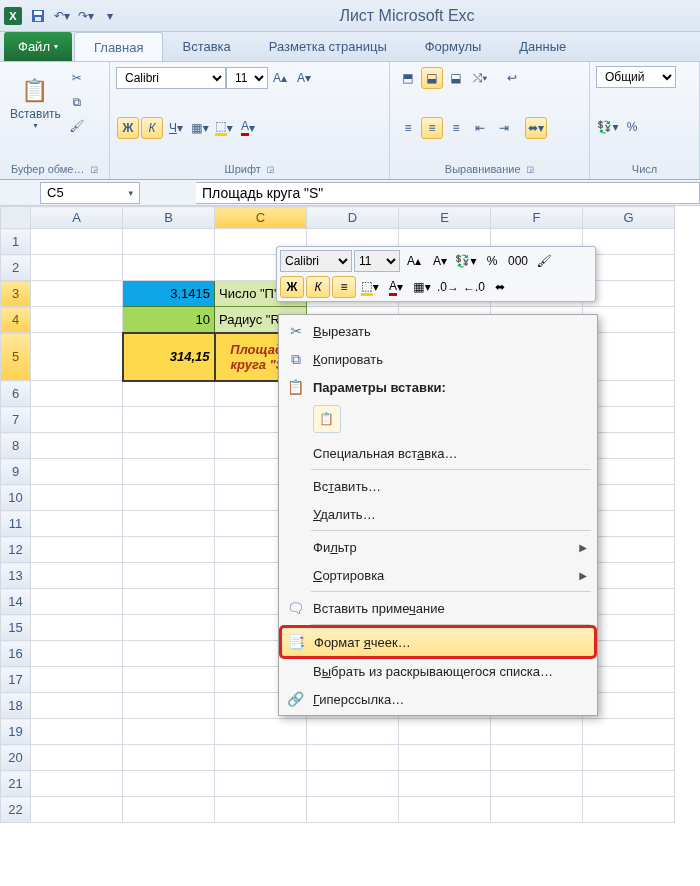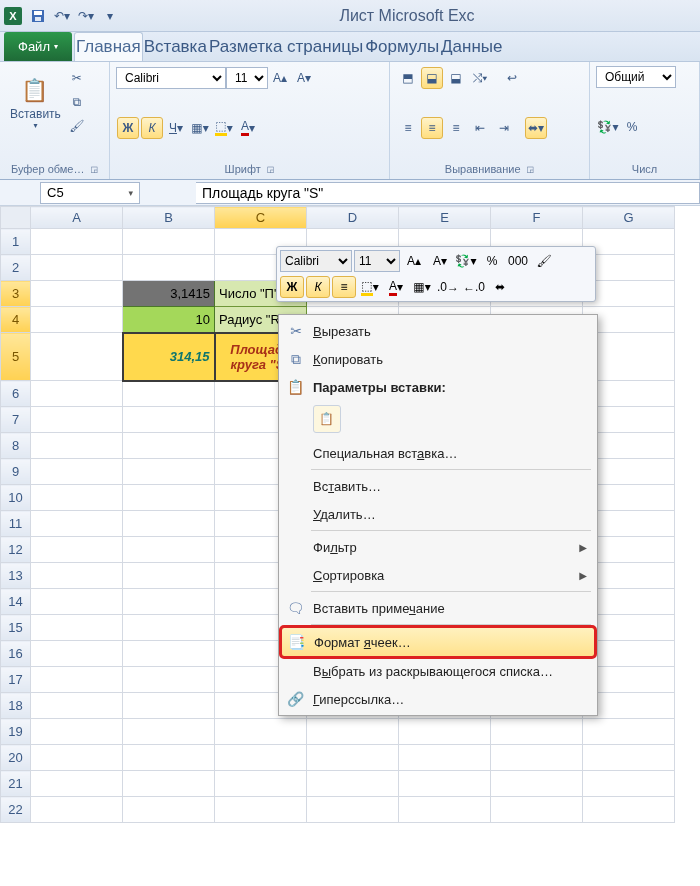--- a/index.html
+++ b/index.html
@@ -8,21 +8,21 @@
 
 .titlebar { height: 32px; background: linear-gradient(#e8eef7,#dce6f2); display: flex; align-items: center; padding: 0 4px; border-bottom: 1px solid #b8c8dd; }
 .excel-icon { width: 18px; height: 18px; background: #217346; border-radius: 2px; color:#fff; font-weight:bold; font-size:11px; display:flex; align-items:center; justify-content:center; margin-right:4px; }
 .qat-btn { width: 22px; height: 22px; display:inline-flex; align-items:center; justify-content:center; color:#3b5a87; margin: 0 1px; border-radius:2px; }
 .title-text { flex:1; text-align:center; font-size:16px; color:#475d80; padding-right:4px; }
 
 
 .tabs { height: 30px; background: linear-gradient(#e4ecf7,#d9e4f1); display:flex; padding-left:4px; border-bottom:1px solid #b8c8dd; }
 .file-tab { background: linear-gradient(#2c974b,#1e6b37); color:#fff; padding: 5px 14px; font-size:13px; border-radius: 3px 3px 0 0; margin-right:2px; display:flex; align-items:center; }
 .file-tab::after { content:"▾"; font-size:8px; margin-left:4px; }
-.tab { padding: 7px 1px; font-size:17px; color:#3c5a85; display:flex; align-items:center; }
+.tab { padding: 7px 19px; font-size:13px; color:#3c5a85; display:flex; align-items:center; }
 .tab.active { background:#f6f9fd; border:1px solid #b8c8dd; border-bottom:none; border-radius:3px 3px 0 0; color:#4b6a95; }
 
 
 .ribbon { height: 118px; background: linear-gradient(#f5f8fc,#e7eef7); border-bottom:1px solid #9ab0cd; display:flex; }
 .group { border-right:1px solid #c5d4e6; padding: 4px 6px 2px; display:flex; flex-direction:column; justify-content:space-between; }
 .group-label { font-size:11px; color:#5a7296; text-align:center; padding:2px 0; display:flex; justify-content:center; align-items:center; }
 .group-label .dlg { margin-left:6px; font-size:8px; color:#5a7296; }
 .big-btn { display:flex; flex-direction:column; align-items:center; padding:2px 4px; color:#3c5a85; }
 .big-btn .ico { width:32px; height:32px; display:flex; align-items:center; justify-content:center; font-size:22px; }
 .small-btn { width:22px; height:22px; display:inline-flex; align-items:center; justify-content:center; border:1px solid transparent; border-radius:3px; color:#3c5a85; margin:1px; }
@@ -44,25 +44,25 @@
 table { border-collapse:collapse; table-layout:fixed; }
 th, td { border:1px solid #d4d9e2; font-size:13px; }
 th { background:linear-gradient(#f3f6fb,#e1e8f2); color:#3c5a85; font-weight:normal; height:22px; }
 .rowhdr { width:30px; background:linear-gradient(#f3f6fb,#e1e8f2); text-align:center; }
 .colhdr { width:92px; text-align:center; }
 .colhdr.sel, .rowhdr.sel { background: linear-gradient(#ffe79a,#ffd152); color:#7a5600; }
 td { height:26px; padding:0 4px; text-align:right; }
 td.label { text-align:left; }
 .corner { width:30px; background:#e8edf4; }
 
-.c-pi-val { background:#737373; border:1px solid #4a7728;padding-left:16px; }
+.c-pi-val { background:#0ea5e9; border:1px solid #4a7728;padding-left:16px; }
 .c-r-val  { background:#a4d85a; border:1px solid #4a7728; }
 .c-pi-lbl { background:#d7e8b0; border:1px solid #6e9637; }
 .c-r-lbl  { background:#d7e8b0; border:1px solid #6e9637; }
-.c-s-val  { background:#ffd94d; border:2px solid #3b3b3b; font-weight:bold; font-style:italic; color:#0f766e; }
+.c-s-val  { background:#ffd94d; border:2px solid #3b3b3b; font-weight:bold; font-style:italic; color:#000000; }
 .c-s-lbl  { background:#ffd94d; border:2px solid #3b3b3b; font-weight:bold; font-style:italic; color:#a83018; text-align:center; }
 
 
 .mini-tb { position:absolute; left:276px; top:40px; background:#f5f7fb; border:1px solid #aeb9c9; border-radius:3px; box-shadow:2px 2px 6px rgba(0,0,0,.25); padding:3px; width:320px; }
 .mini-tb .row { gap:2px; }
 .mini-tb select { height:22px; border:1px solid #a8b8cf; font-size:12px; }
 .mini-sm { width:24px; height:22px; display:inline-flex; align-items:center; justify-content:center; border:1px solid transparent; border-radius:3px; font-size:12px; }
 .mini-sm.active { background: linear-gradient(#fff3c9,#ffde7f); border-color:#e0b44a; }
 
 

